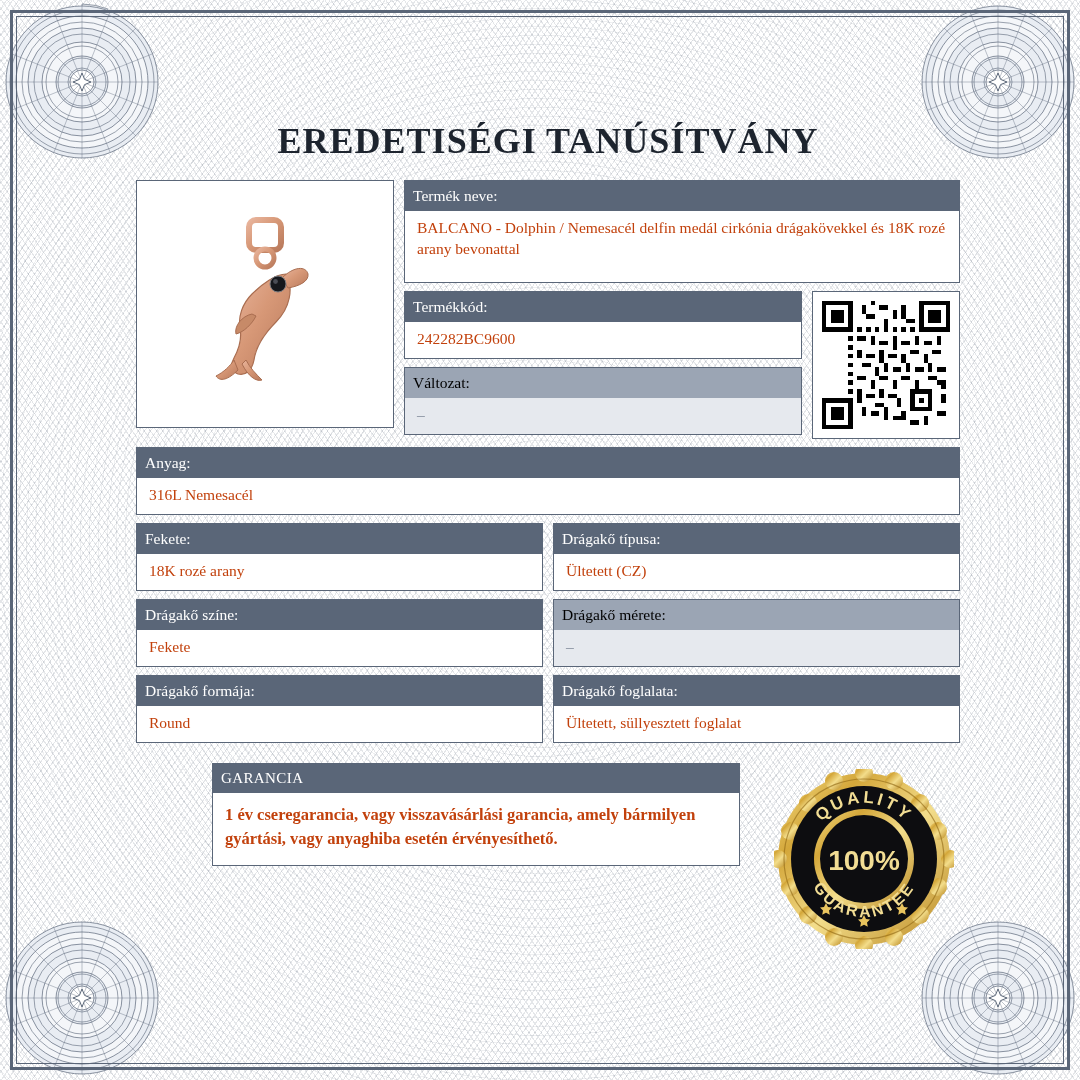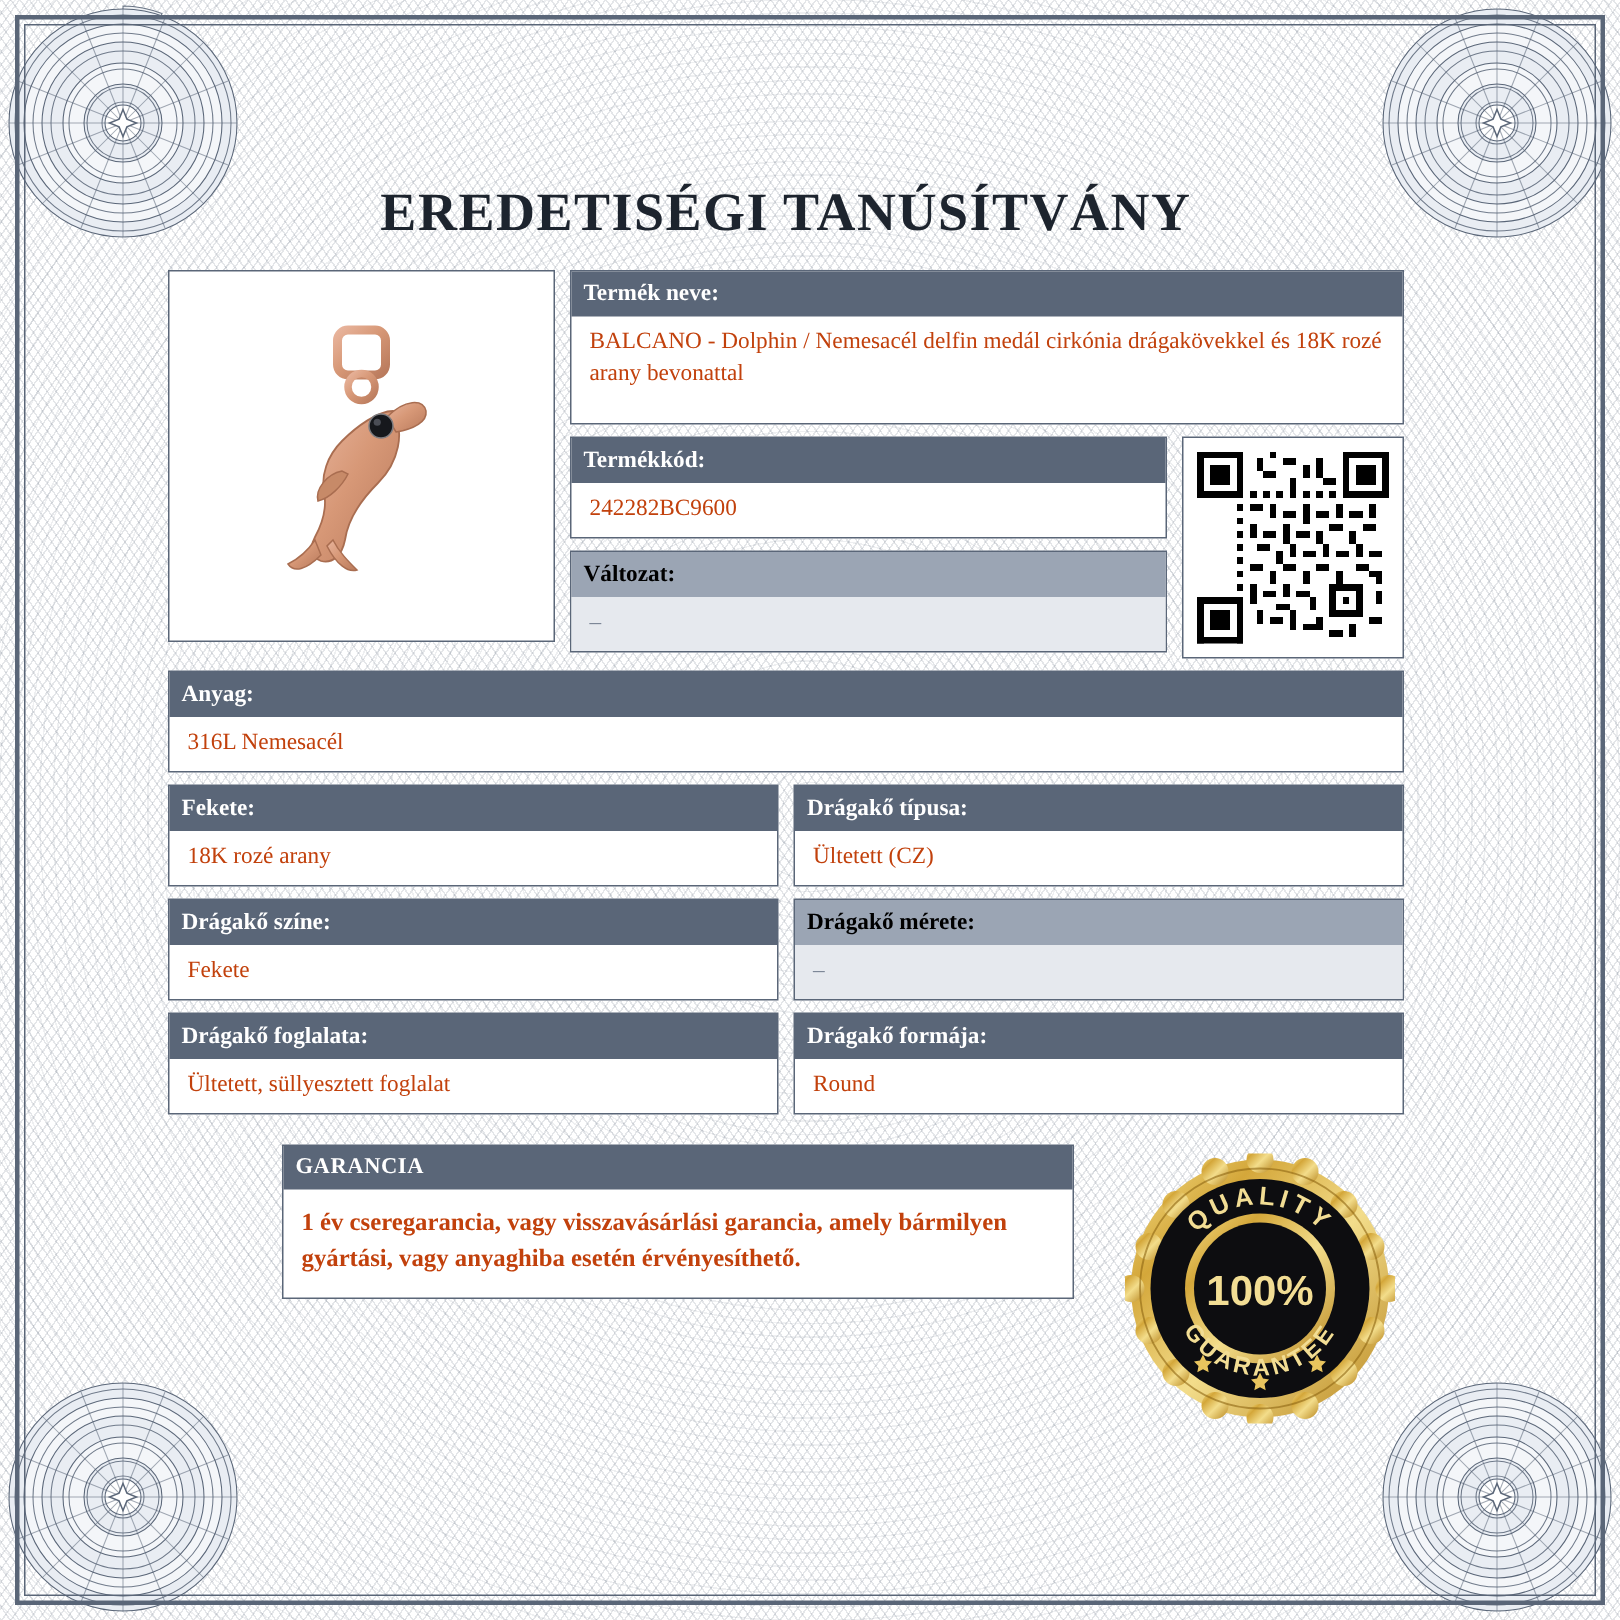--- a/index.html
+++ b/index.html
@@ -48,21 +48,21 @@
   }
   .rosette svg { display: block; }
   .ros-tl { left: 2px;  top: 2px; }
   .ros-tr { right: 2px; top: 2px; }
   .ros-bl { left: 2px;  bottom: 2px; }
   .ros-br { right: 2px; bottom: 2px; }
 
   
   .inner {
     position: absolute;
-    left: 112px;
+    left: 136px;
     top: 120px;
     width: 824px;
     height: 845px;
   }
 
   .cert-title {
     text-align: center;
     font-size: 36px;
     font-weight: bold;
     letter-spacing: 1px;
@@ -74,21 +74,21 @@
   
   .field {
     border: 1px solid #5a6678;
     box-sizing: border-box;
     background: #ffffff;
     margin-bottom: 8px;
   }
   .field-label {
     background: #5a6678;
     color: #ffffff;
-    font-weight: bold;
+    font-weight: normal;
     font-size: 15.5px;
     padding: 6px 10px 6px 8px;
     font-family: "Liberation Serif", serif;
   }
   .field-value {
     color: #c2410c;
     font-size: 15.5px;
     padding: 7px 10px 8px 12px;
     line-height: 1.35;
     font-family: "Liberation Serif", serif;
@@ -499,26 +499,26 @@
         <div class="field-value">Fekete</div>
       </div>
       <div class="field empty">
         <div class="field-label">Drágakő mérete:</div>
         <div class="field-value">–</div>
       </div>
     </div>
 
     <div class="two-col">
       <div class="field">
+        <div class="field-label">Drágakő formája:</div>
+        <div class="field-value">Round</div>
+      </div>
+      <div class="field">
         <div class="field-label">Drágakő foglalata:</div>
         <div class="field-value">Ültetett, süllyesztett foglalat</div>
-      </div>
-      <div class="field">
-        <div class="field-label">Drágakő formája:</div>
-        <div class="field-value">Round</div>
       </div>
     </div>
 
     <div class="bottom">
       <div class="warranty">
         <div class="field-label">GARANCIA</div>
         <div class="field-value">1 év cseregarancia, vagy visszavásárlási garancia, amely bármilyen gyártási, vagy anyaghiba esetén érvényesíthető.</div>
       </div>
 
       <div class="seal-wrap">

